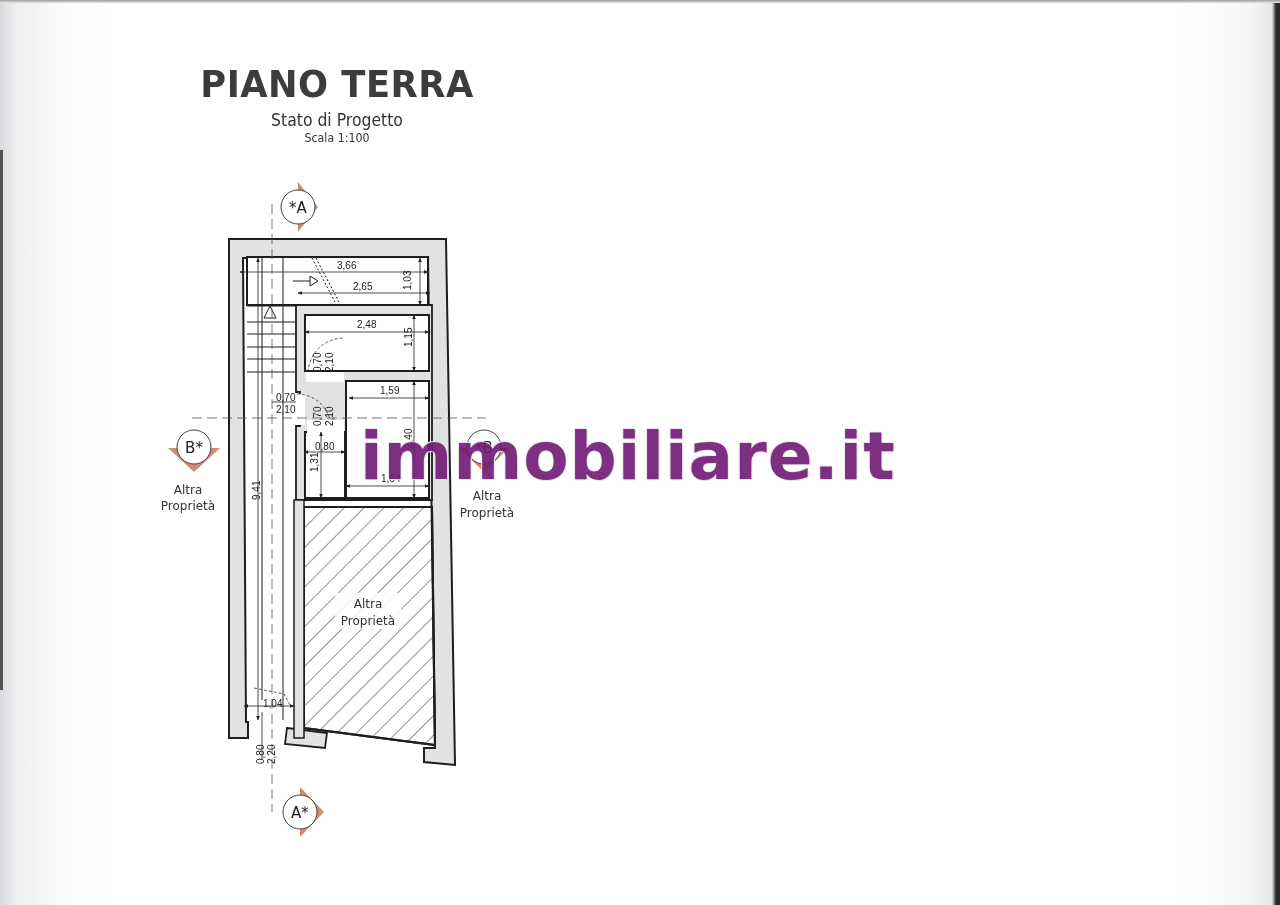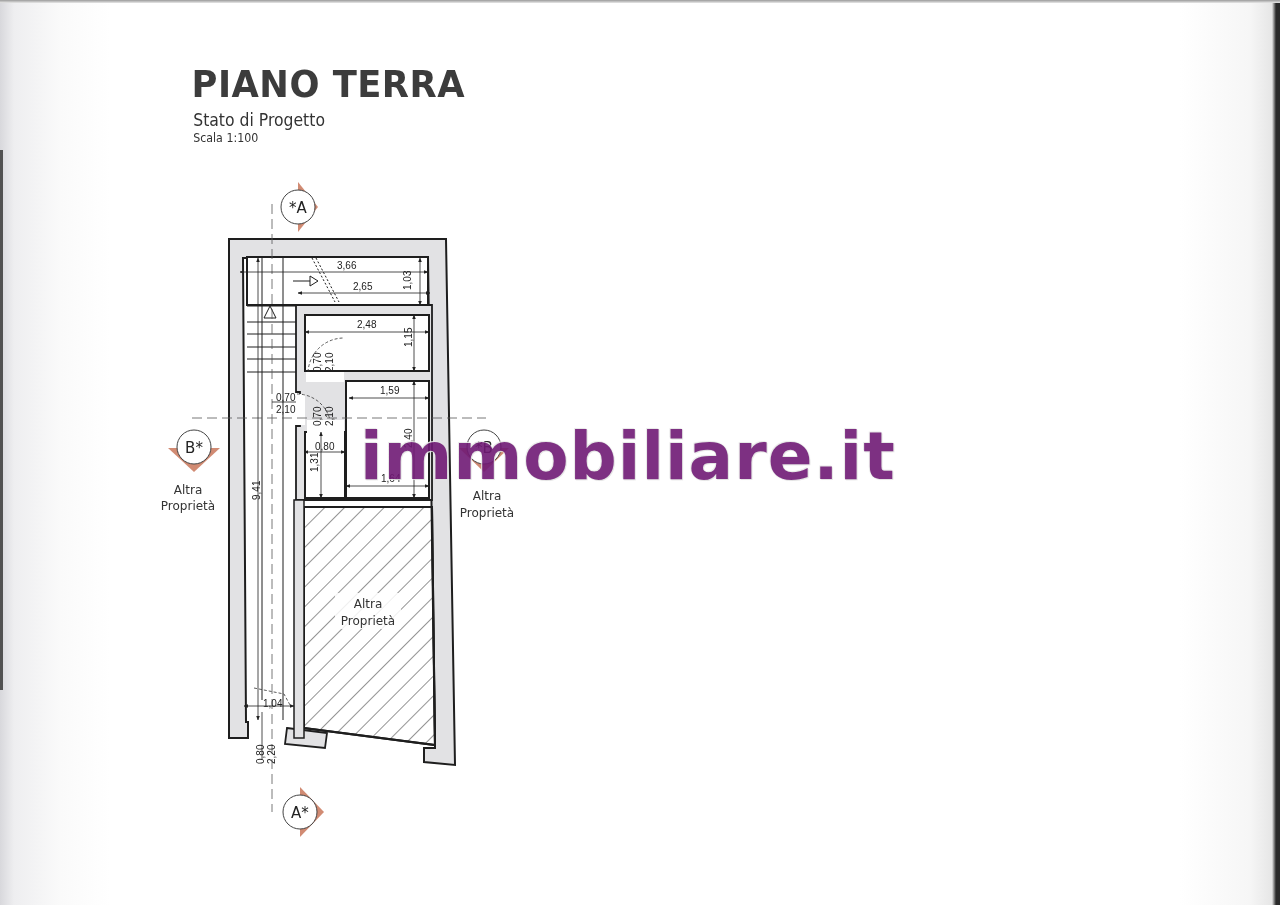--- a/index.html
+++ b/index.html
@@ -14,21 +14,21 @@
     }
     .scan-top-edge {
       position: absolute; left: 0; top: 0; width: 1280px; height: 3px;
       background: linear-gradient(180deg, #9a9a9a, #e8e8e8);
     }
     .scan-left-edge {
       position: absolute; left: 0; top: 150px; width: 3px; height: 540px;
       background: #3a3a3a; opacity: 0.85;
     }
     .title-block {
-      position: absolute; left: 180px; top: 58px; width: 330px; text-align: left;
+      position: absolute; left: 172px; top: 58px; width: 330px; text-align: center;
     }
     .plan-title {
       font-family: "DejaVu Sans", sans-serif; font-weight: bold;
       font-size: 38px; letter-spacing: 0.5px; color: #3c3c3c; line-height: 52px;
       transform: scaleX(0.93);
     }
     .plan-subtitle {
       font-family: "DejaVu Sans", sans-serif; font-size: 17px; color: #333;
       line-height: 20px; margin-top: 0px; transform: scaleX(0.92);
     }

